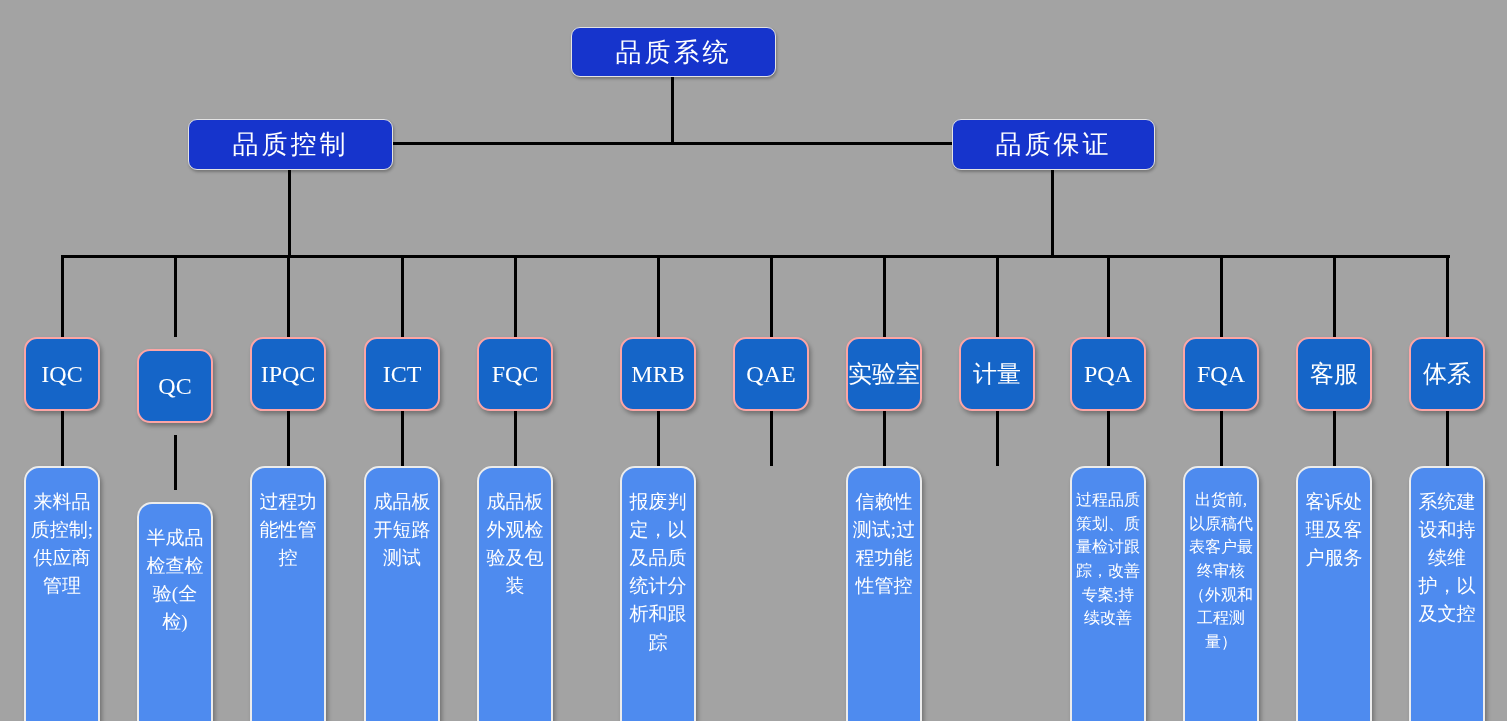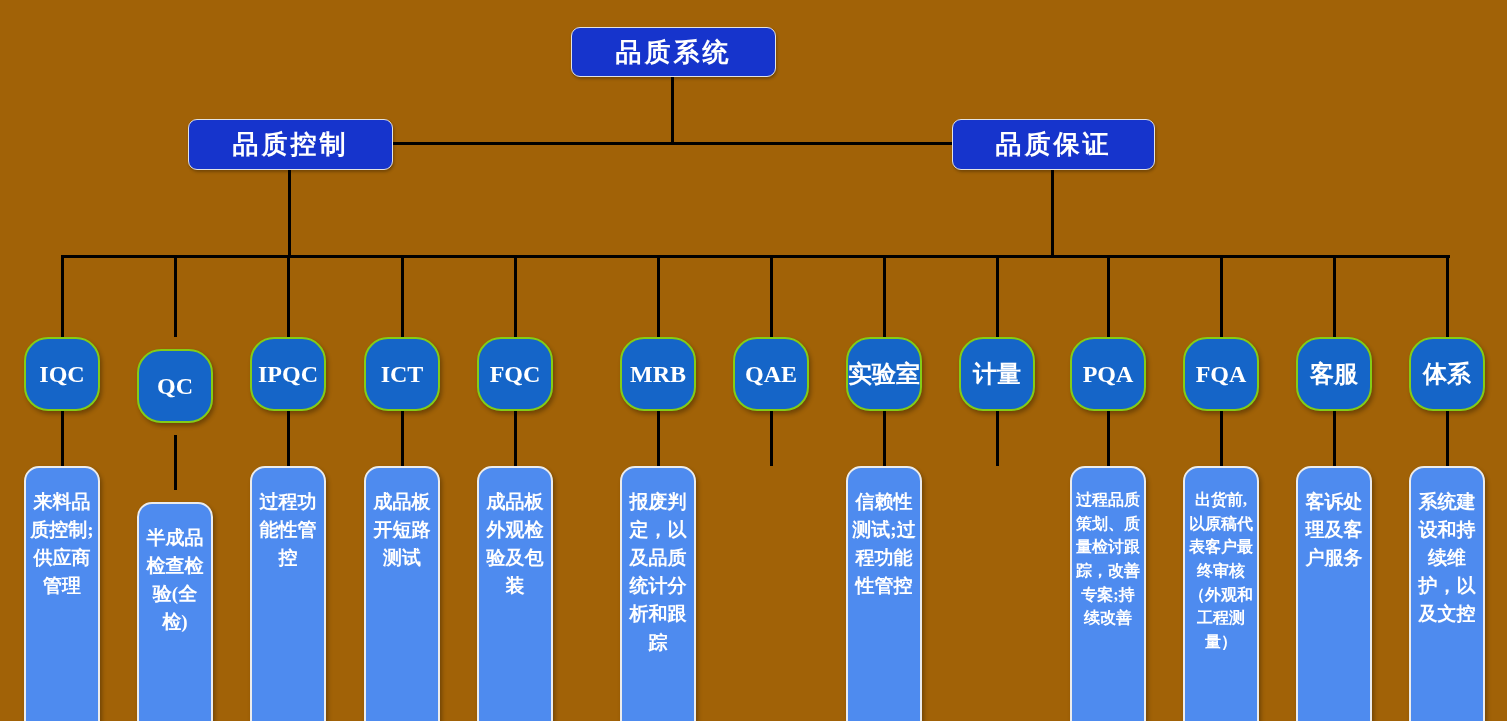--- a/index.html
+++ b/index.html
@@ -5,23 +5,22 @@
   html, body {
     margin: 0;
     padding: 0;
     background: #ffffff;
     font-family: "Liberation Serif", "DejaVu Serif", serif;
   }
   .canvas {
     position: relative;
     width: 1507px;
     height: 721px;
-    background: #a16207;
+    background: #a3a3a3;
     overflow: hidden;
-    font-weight: bold;
   }
   
   .vline {
     position: absolute;
     width: 3px;
     background: #000000;
   }
   .hline {
     position: absolute;
     height: 3px;
@@ -58,22 +57,22 @@
     width: 3px;
     background: #000000;
   }
   .d1 { height: 82px; }
   .d2 { height: 55px; }
   .l3 {
     position: static;
     width: 76px;
     height: 74px;
     background: #1565c8;
-    border: 2px solid #84cc16;
-    border-radius: 24px;
+    border: 2px solid #fca5a5;
+    border-radius: 13px;
     font-size: 24px;
     white-space: nowrap;
     box-shadow: 2px 3px 4px rgba(0,0,0,0.3);
     flex: 0 0 auto;
   }
   .l4 {
     position: static;
     width: 76px;
     height: 290px;
     background: #4e8bef;

